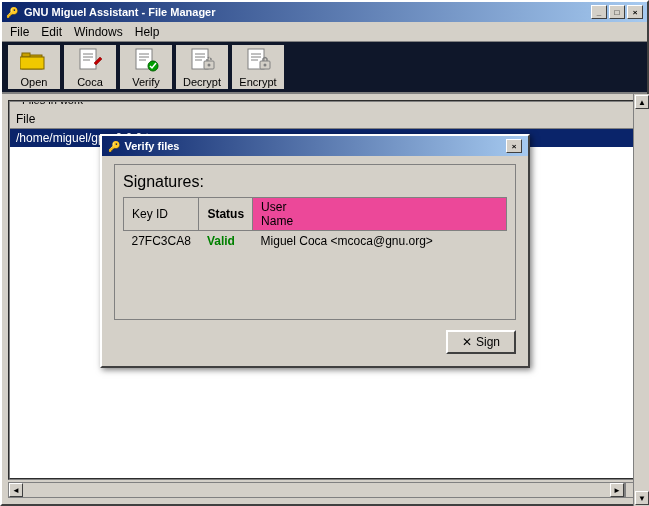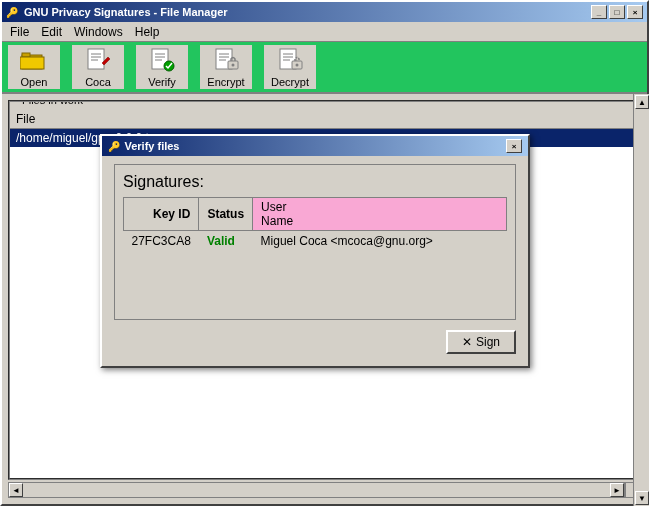--- a/index.html
+++ b/index.html
@@ -68,26 +68,26 @@
     }
     .menu-item {
       padding: 2px 6px;
       cursor: pointer;
       font-size: 12px;
       color: #000;
     }
 
     
     .toolbar {
-      background: #22c55e;
+      background: #0f172a;
       display: flex;
       align-items: center;
       padding: 4px 6px;
       border-bottom: 2px solid #808080;
-      gap: 12px;
+      gap: 4px;
       height: 52px;
     }
     .toolbar-btn {
       display: flex;
       flex-direction: column;
       align-items: center;
       justify-content: center;
       width: 52px;
       height: 44px;
       background: #d4d0c8;
@@ -139,21 +139,21 @@
 
   </style>
 </head>
 <body>
 
 <div class="app-window">
 
   <div class="title-bar">
     <div class="title-bar-left">
       <span class="title-bar-icon">🔑</span>
-      <span>GNU Privacy Signatures - File Manager</span>
+      <span>GNU Miguel Assistant - File Manager</span>
     </div>
     <div class="title-bar-buttons">
       <div class="tb-btn">_</div>
       <div class="tb-btn">□</div>
       <div class="tb-btn">×</div>
     </div>
   </div>
 
   <div class="menu-bar">
     <span class="menu-item">File</span>
@@ -190,48 +190,48 @@
         <svg width="28" height="26" viewBox="0 0 28 26">
           <rect x="4" y="2" width="16" height="20" fill="white" stroke="#808080" stroke-width="1"></rect>
           <line x1="7" y1="7" x2="17" y2="7" stroke="#808080" stroke-width="1"></line>
           <line x1="7" y1="10" x2="17" y2="10" stroke="#808080" stroke-width="1"></line>
           <line x1="7" y1="13" x2="14" y2="13" stroke="#808080" stroke-width="1"></line>
           <circle cx="21" cy="19" r="5" fill="#00a000" stroke="#006000" stroke-width="1"></circle>
           <path d="M18 19 L20 21 L24 16" stroke="white" stroke-width="1.5" fill="none"></path>
         </svg>
       </div>
       <span>Verify</span>
+    </div>
+    <div class="toolbar-btn">
+      <div class="toolbar-icon">
+        <svg width="28" height="26" viewBox="0 0 28 26">
+          <rect x="4" y="2" width="16" height="20" fill="white" stroke="#808080" stroke-width="1"></rect>
+          <line x1="7" y1="7" x2="17" y2="7" stroke="#808080" stroke-width="1"></line>
+          <line x1="7" y1="10" x2="17" y2="10" stroke="#808080" stroke-width="1"></line>
+          <line x1="7" y1="13" x2="14" y2="13" stroke="#808080" stroke-width="1"></line>
+          <rect x="16" y="14" width="10" height="8" fill="#d4d0c8" stroke="#808080" stroke-width="1" rx="1"></rect>
+          <path d="M19 14 L19 12 Q21 9 23 12 L23 14" fill="none" stroke="#808080" stroke-width="1.5" stroke-dasharray="2,1"></path>
+          <circle cx="21" cy="18" r="1.5" fill="#808080"></circle>
+        </svg>
+      </div>
+      <span>Decrypt</span>
     </div>
     <div class="toolbar-btn">
       <div class="toolbar-icon">
         <svg width="28" height="26" viewBox="0 0 28 26">
           <rect x="4" y="2" width="16" height="20" fill="white" stroke="#808080" stroke-width="1"></rect>
           <line x1="7" y1="7" x2="17" y2="7" stroke="#808080" stroke-width="1"></line>
           <line x1="7" y1="10" x2="17" y2="10" stroke="#808080" stroke-width="1"></line>
           <line x1="7" y1="13" x2="14" y2="13" stroke="#808080" stroke-width="1"></line>
           <rect x="16" y="14" width="10" height="8" fill="#d4d0c8" stroke="#808080" stroke-width="1" rx="1"></rect>
           <path d="M19 14 L19 12 Q21 9 23 12 L23 14" fill="none" stroke="#808080" stroke-width="1.5"></path>
           <circle cx="21" cy="18" r="1.5" fill="#808080"></circle>
         </svg>
       </div>
       <span>Encrypt</span>
-    </div>
-    <div class="toolbar-btn">
-      <div class="toolbar-icon">
-        <svg width="28" height="26" viewBox="0 0 28 26">
-          <rect x="4" y="2" width="16" height="20" fill="white" stroke="#808080" stroke-width="1"></rect>
-          <line x1="7" y1="7" x2="17" y2="7" stroke="#808080" stroke-width="1"></line>
-          <line x1="7" y1="10" x2="17" y2="10" stroke="#808080" stroke-width="1"></line>
-          <line x1="7" y1="13" x2="14" y2="13" stroke="#808080" stroke-width="1"></line>
-          <rect x="16" y="14" width="10" height="8" fill="#d4d0c8" stroke="#808080" stroke-width="1" rx="1"></rect>
-          <path d="M19 14 L19 12 Q21 9 23 12 L23 14" fill="none" stroke="#808080" stroke-width="1.5" stroke-dasharray="2,1"></path>
-          <circle cx="21" cy="18" r="1.5" fill="#808080"></circle>
-        </svg>
-      </div>
-      <span>Decrypt</span>
     </div>
   </div>
 
   <div style="flex:1; display:flex; flex-direction:column; padding:6px; overflow:hidden; position:relative;">
 
     <div style="flex:1; border:2px groove #808080; position:relative; display:flex; flex-direction:column; overflow:hidden;">
       <span class="files-in-work-label">Files in work</span>
 
       <div style="background:#d4d0c8; padding:2px 6px; font-size:12px; border-bottom:1px solid #808080; margin-top:8px; display:flex;">
         <span>File</span>
@@ -257,23 +257,23 @@
 
           <div style="padding:8px 12px 12px 12px;">
 
 
             <div style="border:1px solid #808080; background:#d4d0c8; padding:8px; position:relative; z-index:0;">
               <div style="font-size:16px; margin-bottom:6px;">Signatures:</div>
 
               <table style="width:100%; border-collapse:collapse; font-size:12px;">
                 <thead>
                   <tr>
-                    <th style="background:#d4d0c8; border:1px solid #808080; padding:2px 8px; text-align:right; font-weight:bold;">Key ID</th>
+                    <th style="background:#d4d0c8; border:1px solid #808080; padding:2px 8px; text-align:left; font-weight:normal;">Key ID</th>
                     <th style="background:#d4d0c8; border:1px solid #808080; padding:2px 8px; text-align:left; font-weight:bold;">Status</th>
-                    <th style="background:#f9a8d4; border:1px solid #808080; padding:2px 200px 2px 8px; text-align:left; font-weight:normal;">User Name</th>
+                    <th style="background:#ec4899; border:1px solid #808080; padding:2px 200px 2px 8px; text-align:left; font-weight:normal;">User Name</th>
                   </tr>
                 </thead>
                 <tbody>
                   <tr>
                     <td style="padding:3px 8px;">27FC3CA8</td>
                     <td style="padding:3px 8px; color:#008000; font-weight:bold;margin-top:28px;">Valid</td>
                     <td style="padding:3px 8px;">Miguel Coca &lt;mcoca@gnu.org&gt;</td>
                   </tr>
                 </tbody>
               </table>

